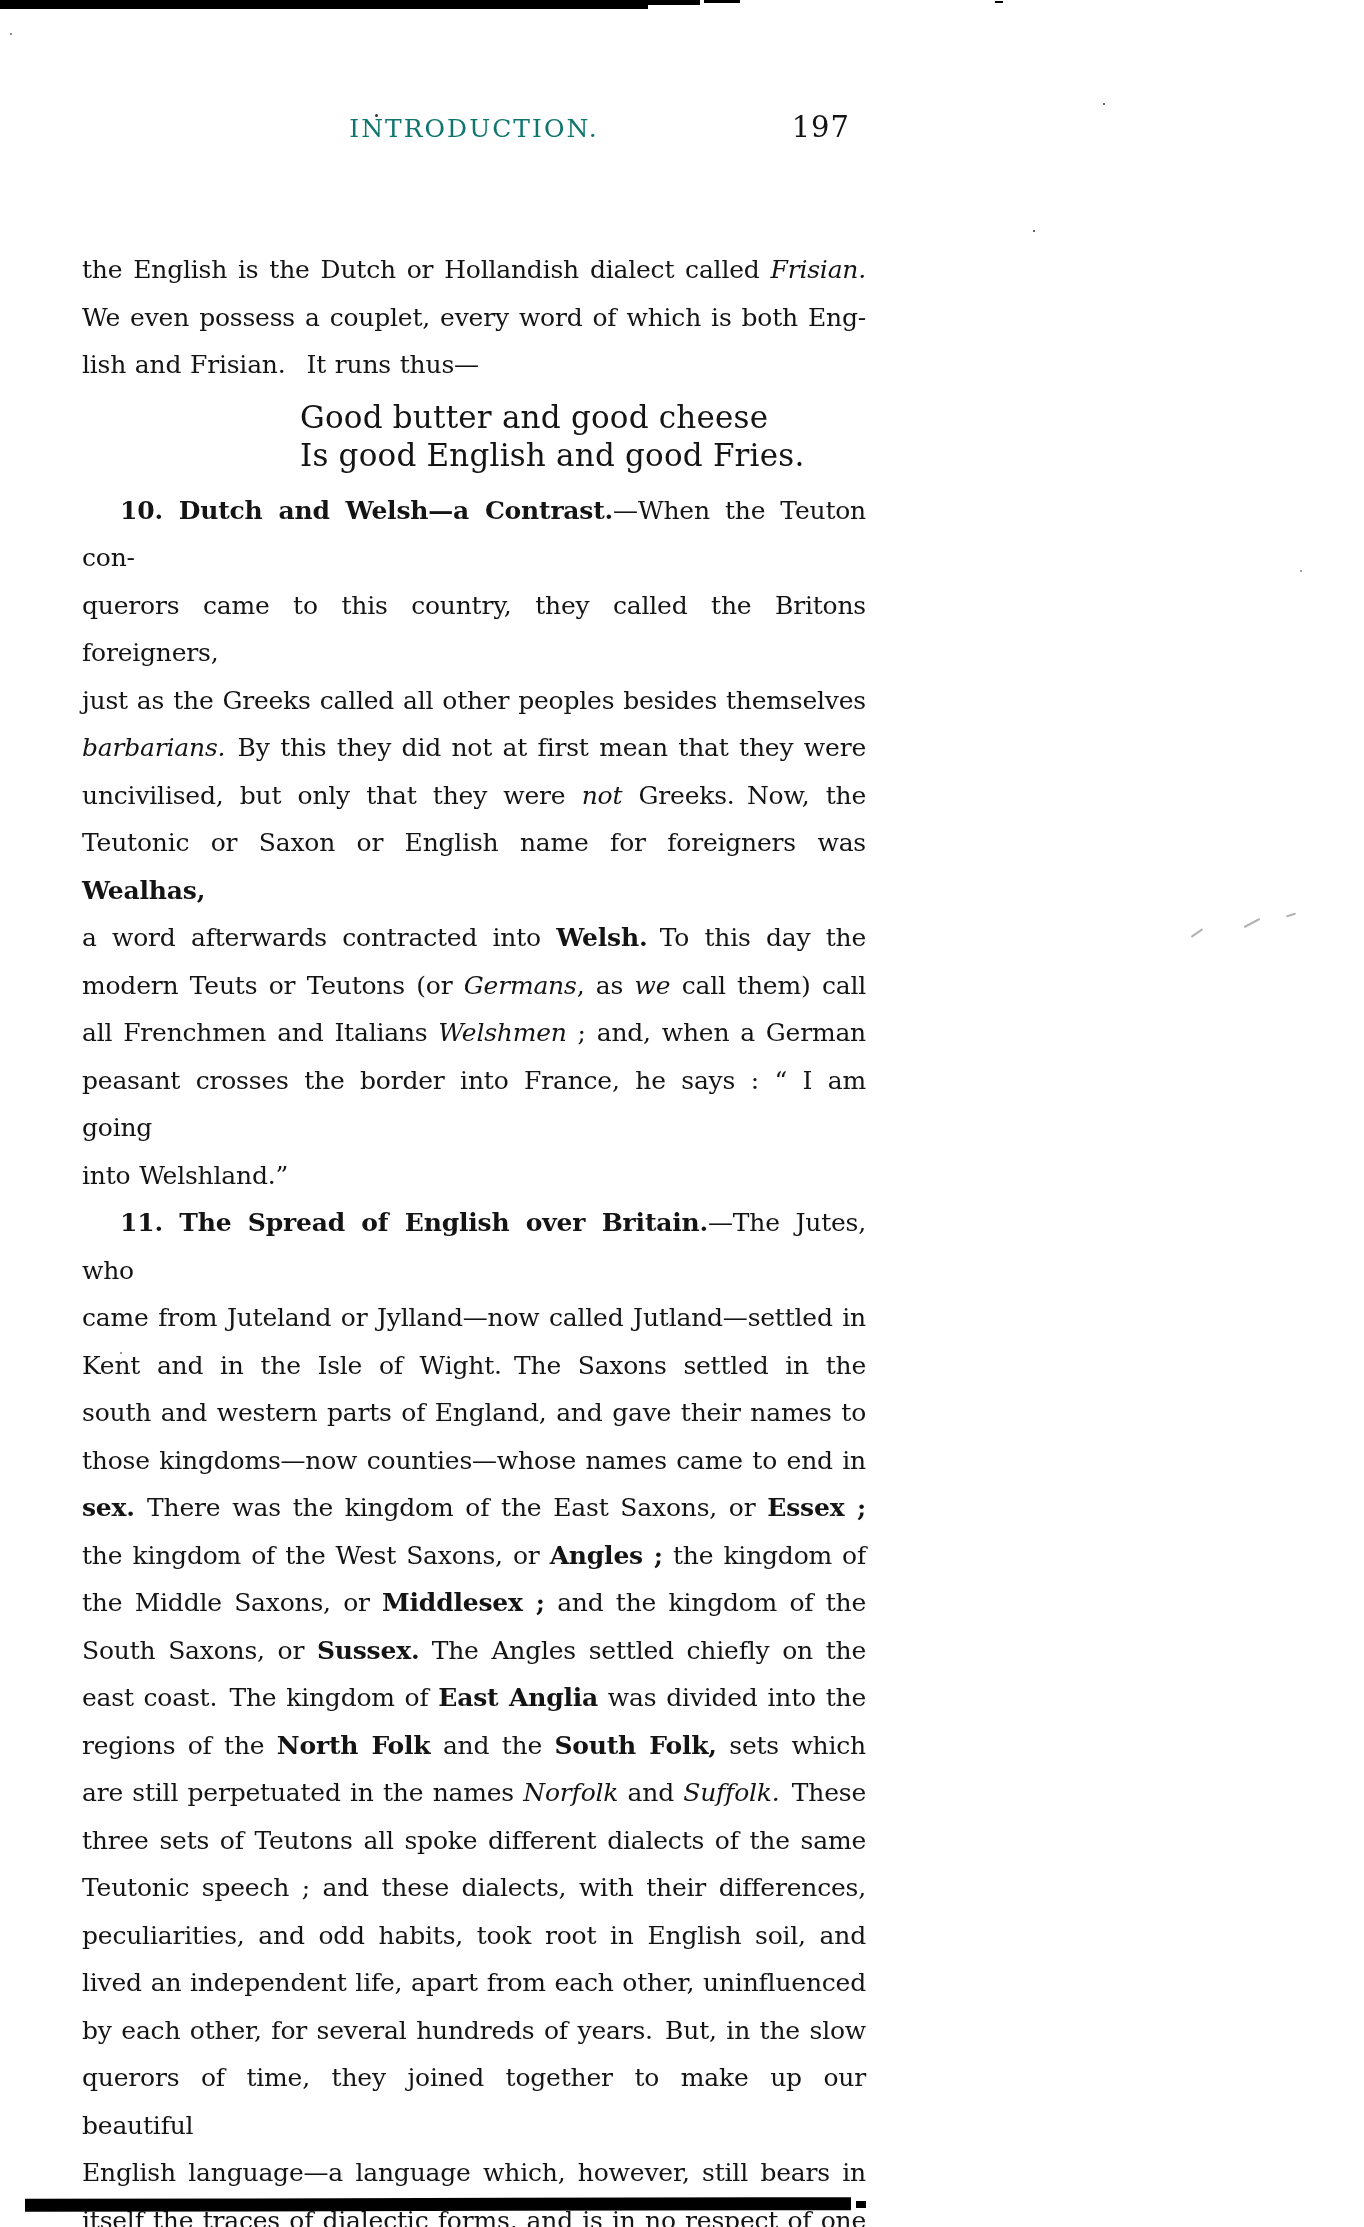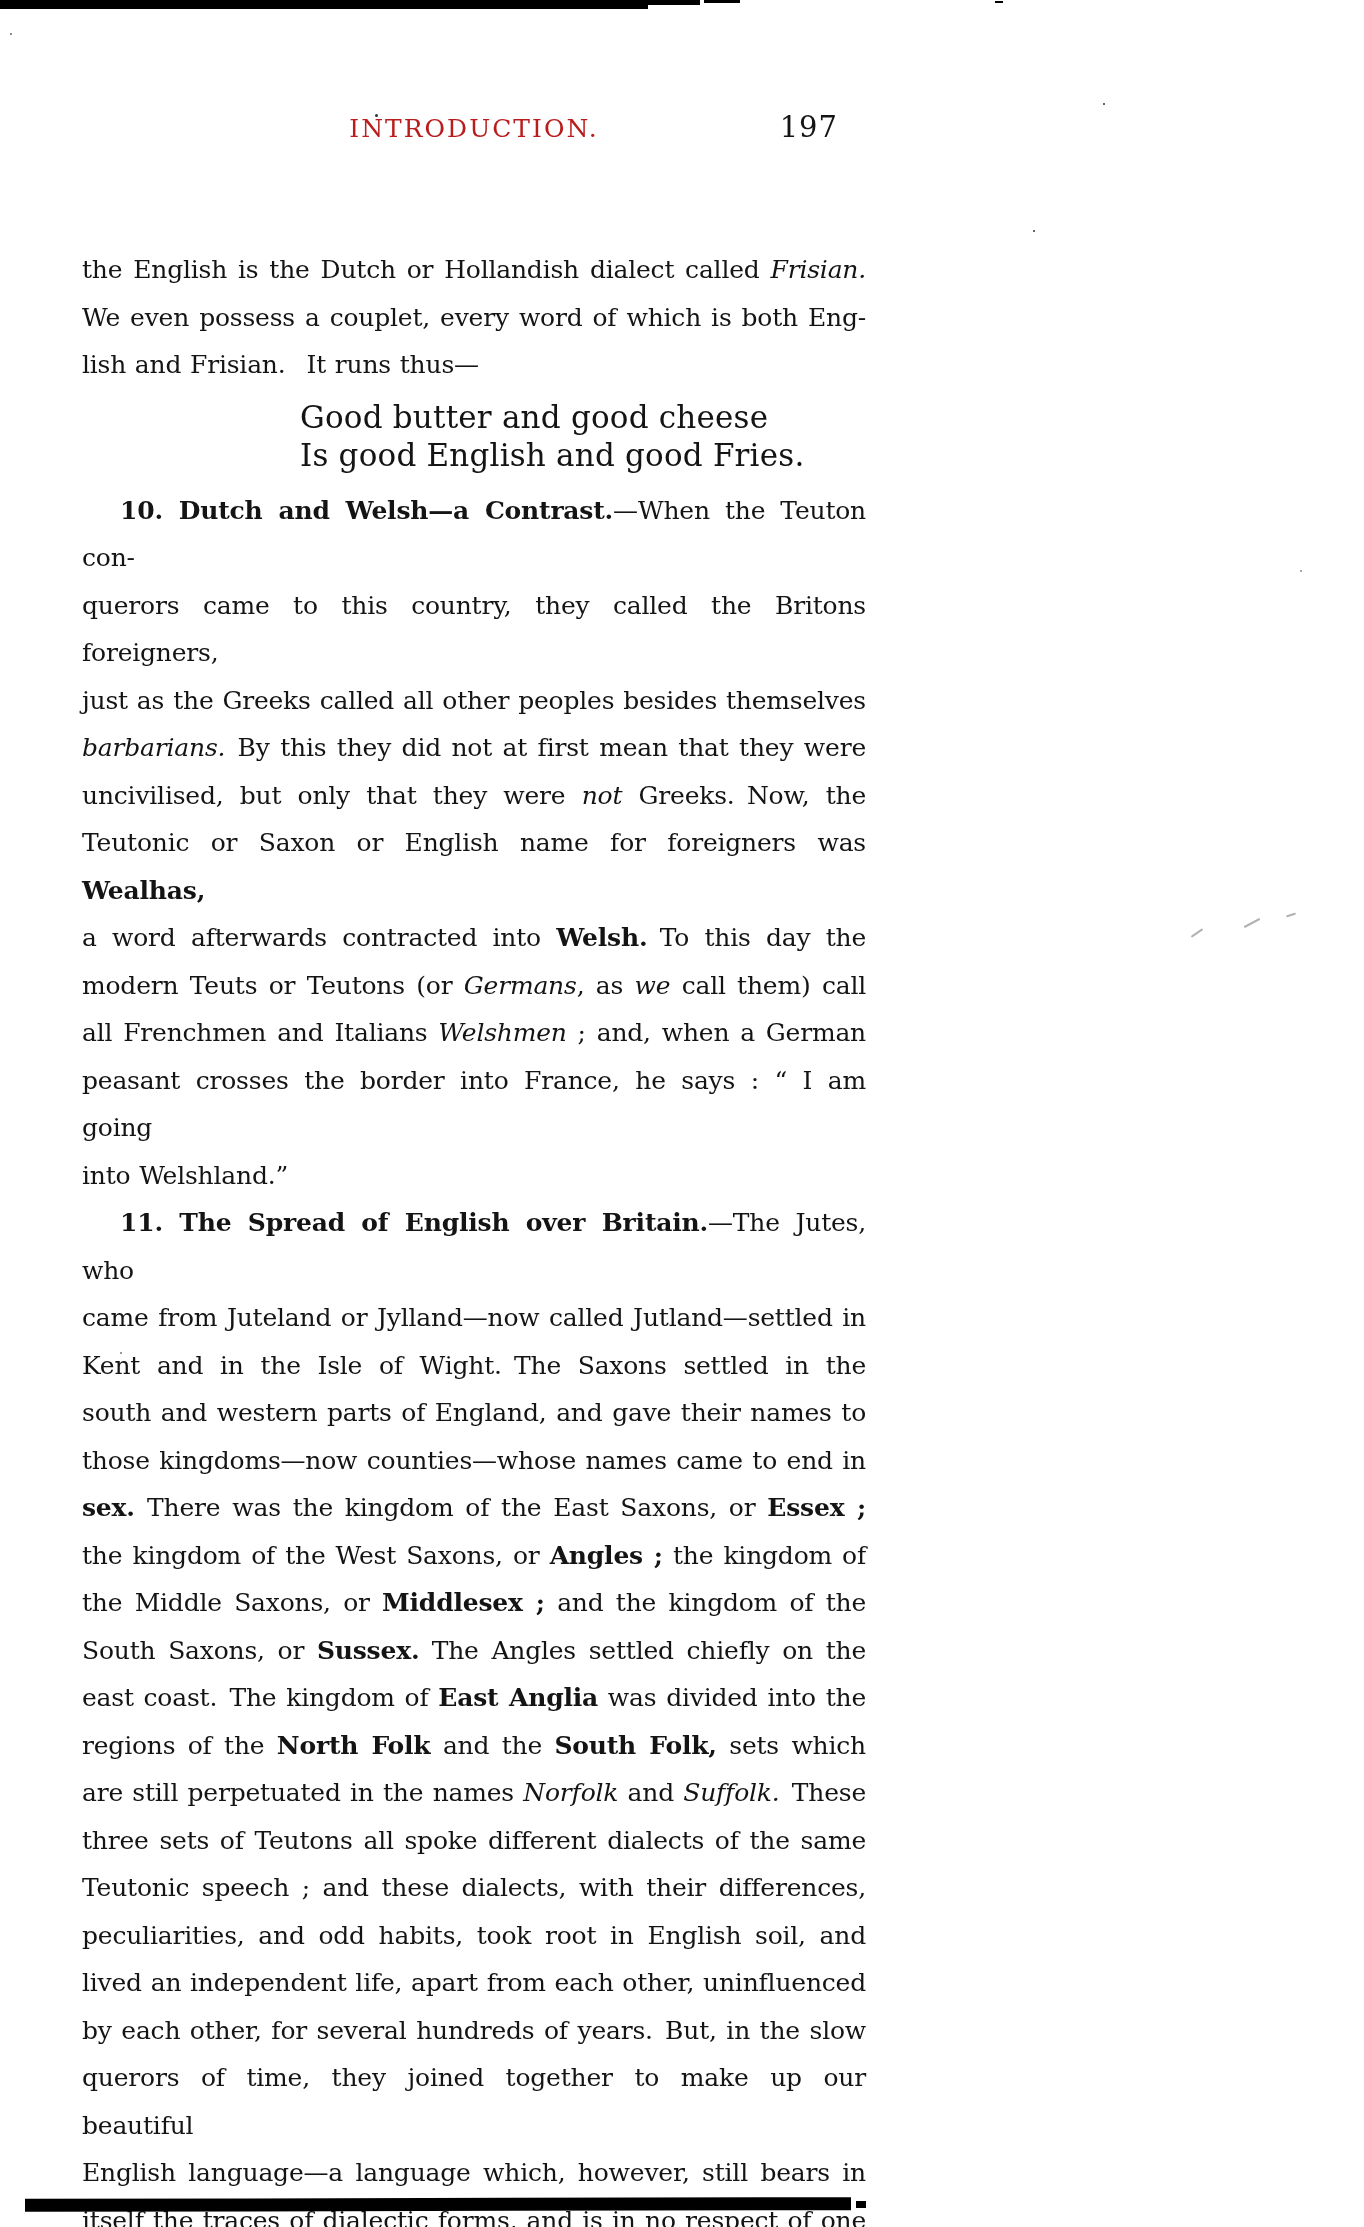--- a/index.html
+++ b/index.html
@@ -13,24 +13,24 @@
 
   
   .artifact{position:absolute;background:#000;}
   .speck{position:absolute;background:#333;border-radius:50%;}
   .pencil{position:absolute;background:#b2b2b2;height:2px;border-radius:2px;}
 
   
   .header{position:absolute;top:114px;left:82px;width:784px;}
   .running-title{
     display:block;text-align:center;font-size:25px;letter-spacing:2px;
-    color:#b91c1c;
+    color:#0f766e;
   }
   .page-number{
-    position:absolute;right:28px;top:-4px;font-size:29px;letter-spacing:1px;text-align:right;
+    position:absolute;right:16px;top:-4px;font-size:29px;letter-spacing:1px;text-align:right;
   }
 
   
   .content{position:absolute;top:246px;left:82px;width:784px;}
   .block{margin:0;}
   .paragraph .line{
     font-size:25px;line-height:47.5px;letter-spacing:-0.2px;
     word-spacing:1px;white-space:pre-wrap;
   }
   .line.just{text-align:justify;text-align-last:justify;}

